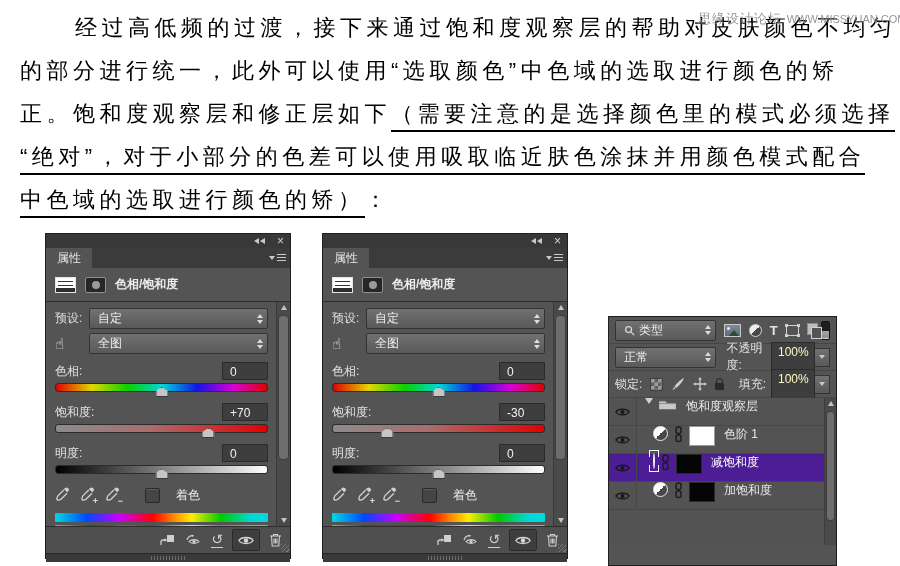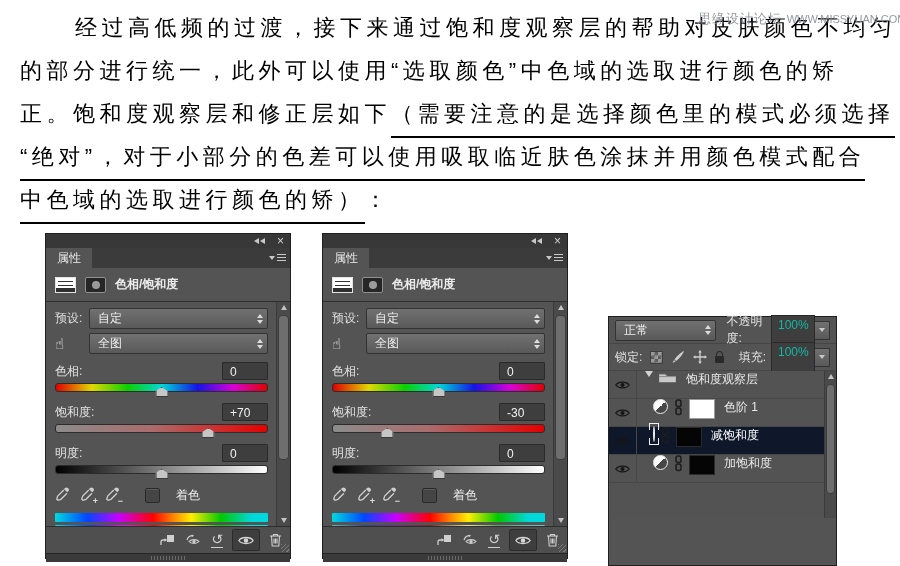--- a/index.html
+++ b/index.html
@@ -2,21 +2,21 @@
 <html><head>
 <meta charset="utf-8">
 <style>
   html,body{margin:0;padding:0;}
   body{width:900px;height:566px;background:#ffffff;overflow:hidden;position:relative;
        font-family:"Liberation Sans","DejaVu Sans",sans-serif;}
   
   #paragraph{position:absolute;left:20px;top:6px;width:870px;color:#000;}
   .para-line{height:43px;line-height:43px;font-size:22px;letter-spacing:4.5px;white-space:nowrap;font-weight:500;}
   .para-line.indent{text-indent:55px;text-align:center;}
-  .para-line .u{border-bottom:2px solid #000;padding-bottom:10px;}
+  .para-line .u{border-bottom:2px solid #000;padding-bottom:4px;}
   #watermark{position:absolute;left:698px;top:10px;color:rgba(135,140,148,.9);font-size:13px;
              letter-spacing:1px;white-space:nowrap;z-index:5;}
   #watermark .wm-url{font-size:11px;letter-spacing:0;}
   
   .panel{position:absolute;background:#545454;border:1px solid #1f1f1f;box-sizing:border-box;
          color:#e2e2e2;font-size:12px;}
   .p-titlebar{height:14px;background:#383838;display:flex;justify-content:flex-end;align-items:center;
               gap:12px;padding-right:6px;}
   .tabstrip{height:20px;background:#3b3b3b;display:flex;align-items:flex-end;position:relative;}
   .tab{height:20px;line-height:20px;padding:0 11px;background:#545454;color:#e8e8e8;}
@@ -104,21 +104,21 @@
   .ic-shape{width:13px;height:11px;border:1px solid #cfcfcf;position:relative;box-sizing:border-box;}
   .ic-shape::before{content:"";position:absolute;left:-2px;top:-2px;width:3px;height:3px;background:#cfcfcf;box-shadow:12px 0 0 #cfcfcf;}
   .ic-shape::after{content:"";position:absolute;left:-2px;bottom:-2px;width:3px;height:3px;background:#cfcfcf;box-shadow:12px 0 0 #cfcfcf;}
   .ic-pages{width:14px;height:14px;position:relative;}
   .ic-pages::before{content:"";position:absolute;left:0;top:0;width:9px;height:10px;background:#bdbdbd;border:1px solid #8f8f8f;}
   .ic-pages::after{content:"";position:absolute;left:4px;top:4px;width:9px;height:10px;background:#545454;border:1px solid #d2d2d2;}
   .ic-switch{width:11px;height:19px;margin-left:auto;border:1px solid #141414;border-radius:2px;
              background:linear-gradient(#1e1e1e 0 52%,#a8a8a8 52%,#8f8f8f 90%,#e8e8e8);box-sizing:border-box;}
   .lbl12{color:#e3e3e3;}
   .valpair{display:flex;align-items:center;margin-left:5px;}
-  .lvalbox{width:44px;height:31px;line-height:19px;background:#3e3e3e;border:1px solid #2a2a2a;color:#14b8a6;
+  .lvalbox{width:44px;height:31px;line-height:19px;background:#3e3e3e;border:1px solid #2a2a2a;color:#fef9c3;
            padding-left:6px;box-sizing:border-box;cursor:text;}
   .varrow{width:15px;height:19px;background:linear-gradient(#717171,#595959);border:1px solid #333;border-left:none;
           display:flex;align-items:center;justify-content:center;box-sizing:border-box;cursor:pointer;}
   .ic-checker{width:13px;height:13px;background-color:#9a9a9a;
       background-image:linear-gradient(45deg,#5c5c5c 25%,transparent 25%,transparent 75%,#5c5c5c 75%),
                        linear-gradient(45deg,#5c5c5c 25%,transparent 25%,transparent 75%,#5c5c5c 75%);
       background-size:7px 7px;background-position:0 0,3.5px 3.5px;border:1px solid #3f3f3f;box-sizing:border-box;}
   .ic-lock{width:9px;height:7px;background:#2a2a2a;border-radius:1px;position:relative;margin-top:4px;}
   .ic-lock::before{content:"";position:absolute;left:1px;top:-5px;width:5px;height:5px;border:1.5px solid #2a2a2a;
                    border-bottom:none;border-radius:4px 4px 0 0;}
@@ -411,20 +411,38 @@
         </svg>
     </span>
   </div>
   <div class="p-strip">
       <span class="grip"></span>
     </div>
 </div>
 
 <div class="panel" id="layers">
 
+  <div class="l-row">
+    <div class="dropdown searchbox">
+      <span class="search-svg">
+        <svg width="11" height="11" viewBox="0 0 12 12" fill="none" stroke="#d6d6d6" stroke-width="1.4">
+            <circle cx="5" cy="5" r="3.2"></circle>
+            <path d="M7.5 7.5L11 11"></path>
+          </svg>
+      </span>
+      <span>类型</span>
+      <span class="spin"></span>
+    </div>
+    <span class="fico ic-img"></span>
+    <span class="fico ic-half"></span>
+    <span class="fico ic-T">T</span>
+    <span class="fico ic-shape"></span>
+    <span class="fico ic-pages"></span>
+    <span class="ic-switch"></span>
+  </div>
 
   <div class="l-row">
     <div class="dropdown" style="width:98px;font-family:Liberation Serif, serif;">
       <span>正常</span>
       <span class="spin"></span>
     </div>
     <span class="lbl12" style="margin-left:10px;">不透明度:</span>
     <span class="valpair">
       <span class="lvalbox">100%</span>
       <span class="varrow">
@@ -489,21 +507,21 @@
       <span class="ic-adj"></span>
       <span class="chain">
         <svg width="9" height="17" viewBox="0 0 9 17" fill="none" stroke="#1d1d1d" stroke-width="1.5">
             <rect x="2" y="1" width="5" height="6.5" rx="2"></rect>
             <rect x="2" y="9" width="5" height="6.5" rx="2"></rect>
           </svg>
       </span>
       <span class="maskthumb mask-w" style="background: rgb(255, 255, 255);"></span>
       <span class="layname">色阶 1</span>
     </div>
-    <div class="lay sel" style="background: #0f172a; font-family: Liberation Mono, monospace;">
+    <div class="lay sel" style="background: #4c1d95; font-family: Liberation Mono, monospace;">
       <span class="eyecell">
         <svg width="15" height="10" viewBox="0 0 18 12">
             <path d="M1 6C4 1.5 14 1.5 17 6 14 10.5 4 10.5 1 6z" fill="none" stroke="#161616" stroke-width="1.6"></path>
             <circle cx="9" cy="6" r="2.4" fill="#161616"></circle>
           </svg>
       </span>
       <span class="adj-ind"></span>
       <span class="bracket"><span class="b2"></span>
         <span class="ic-adj"></span>
       </span>

